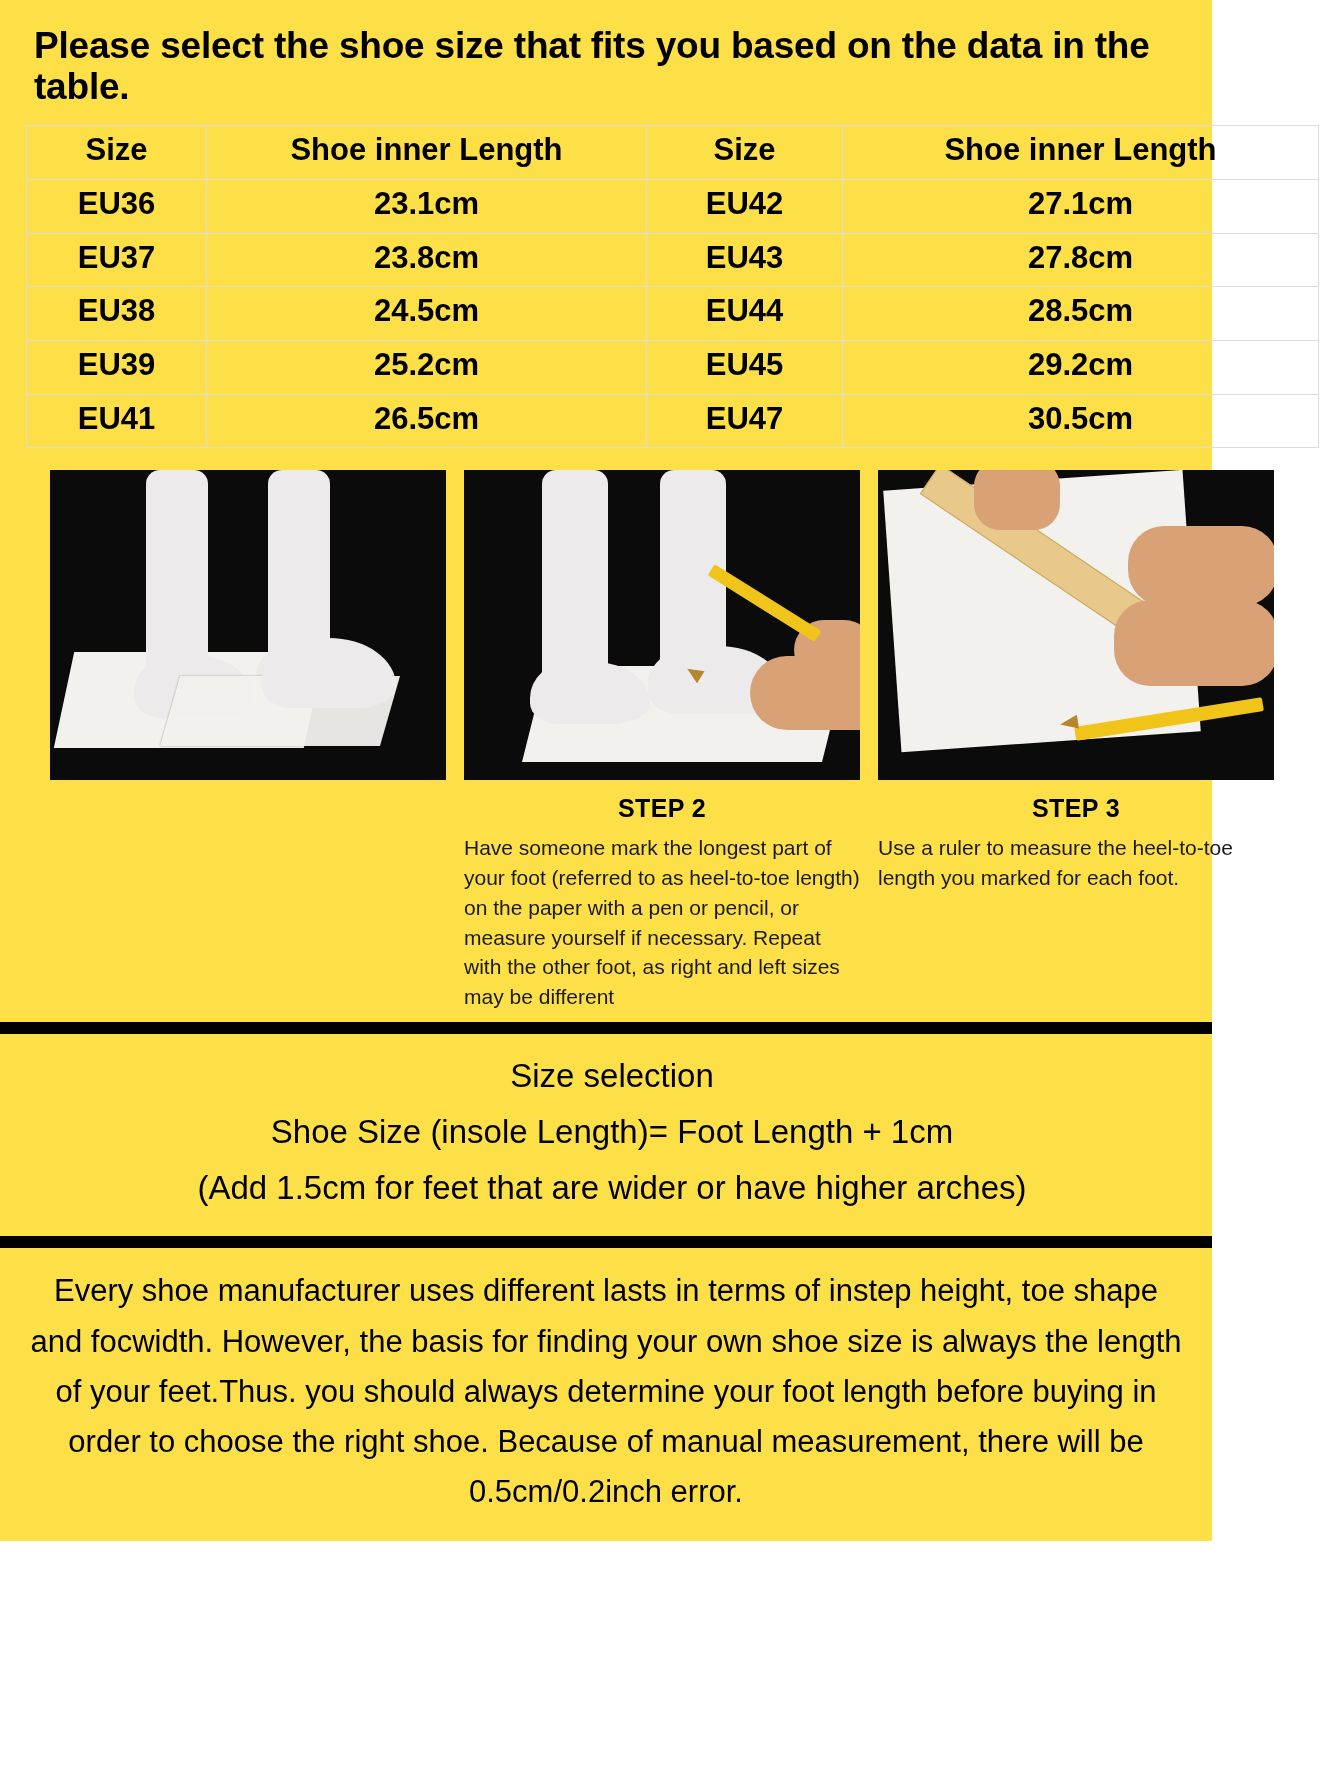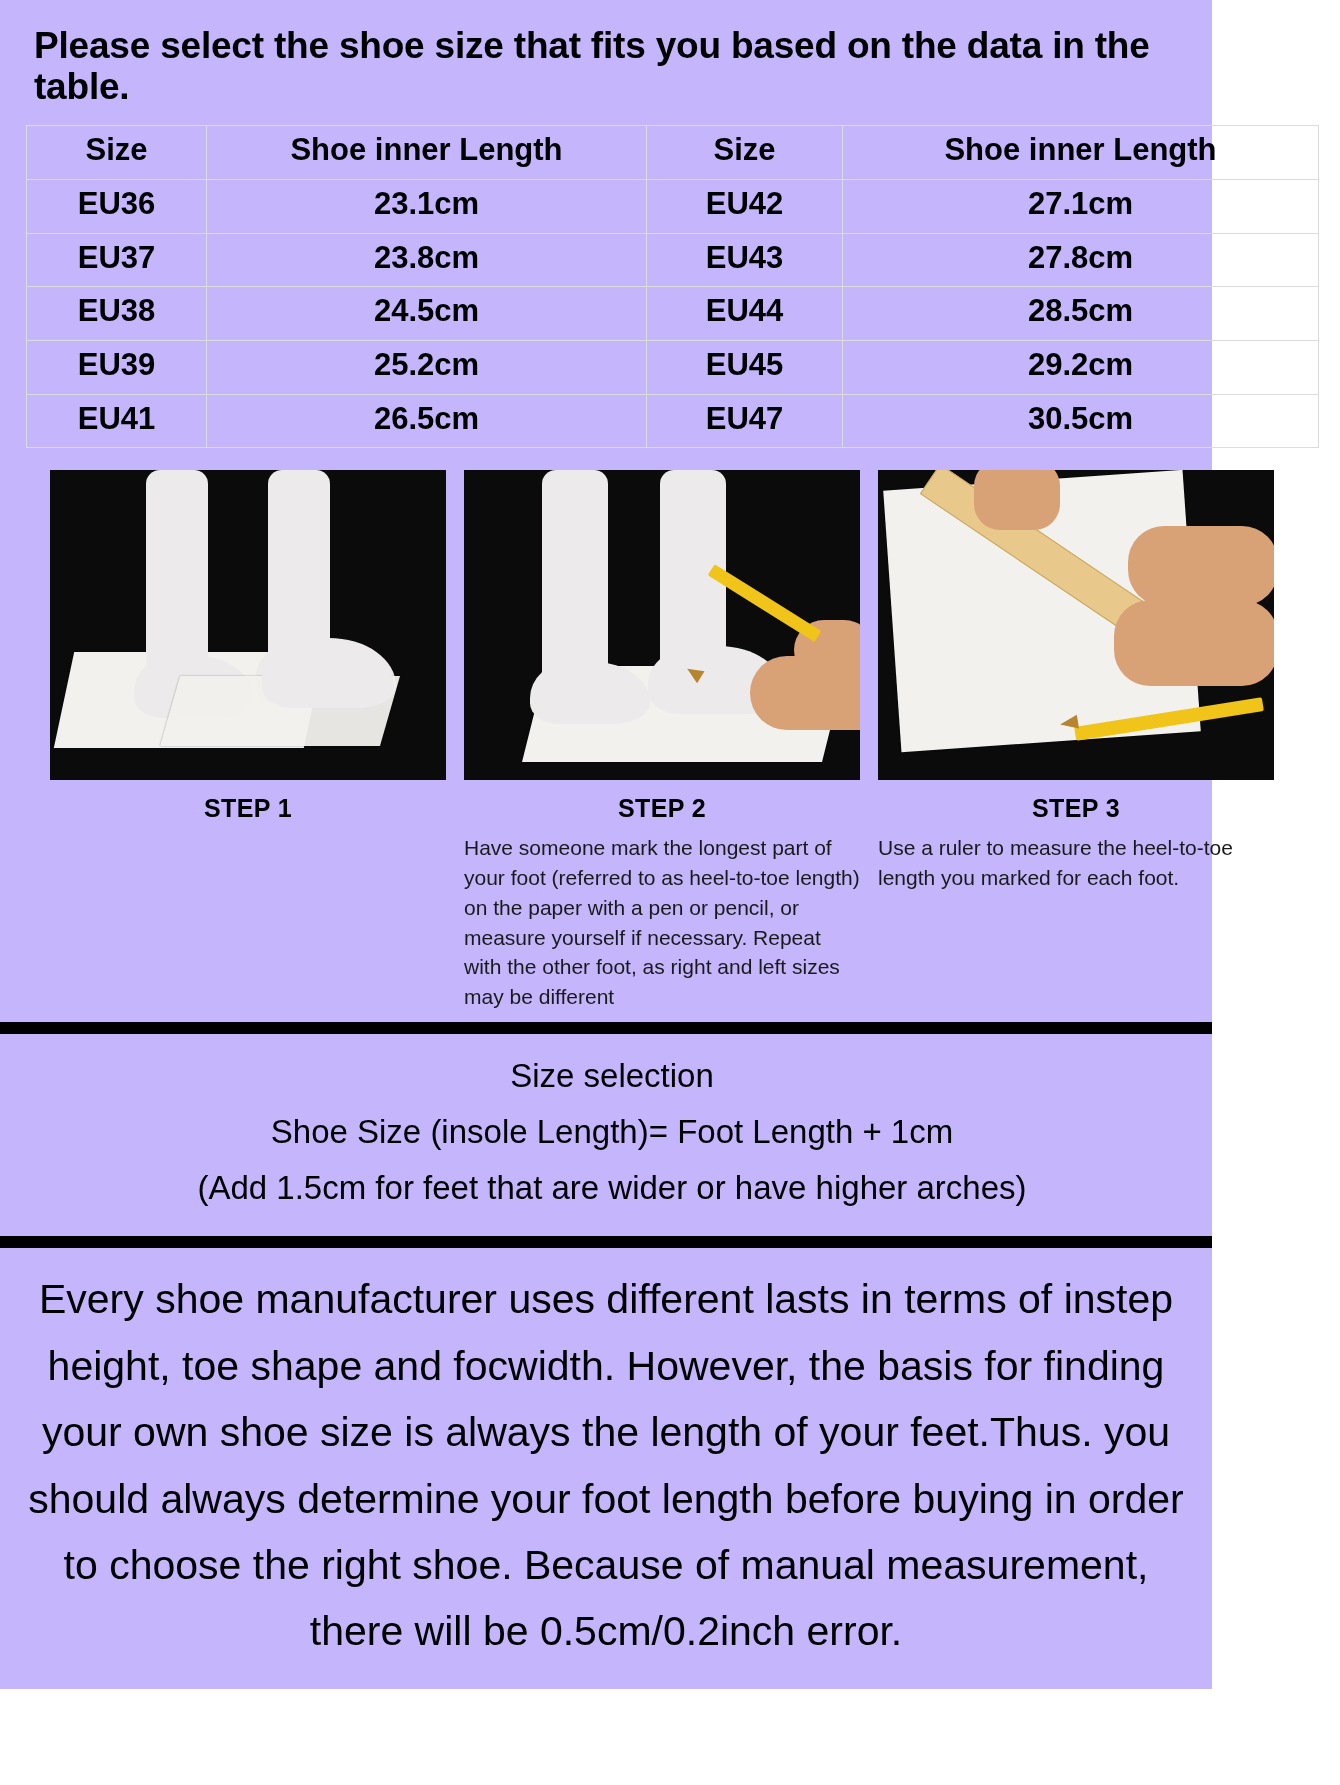--- a/index.html
+++ b/index.html
@@ -9,21 +9,21 @@
   }
   body {
     width: 1340px;
     min-height: 1785px;
     font-family: "Liberation Sans", sans-serif;
     color: #000000;
   }
   .page {
     width: 1212px;
     box-sizing: border-box;
-    background: #c4b5fd;
+    background: #fde047;
   }
 
   
   .heading {
     font-size: 37px;
     font-weight: bold;
     padding: 26px 0 18px 34px;
     letter-spacing: -0.2px;
     line-height: 1.1;
   }
@@ -135,21 +135,21 @@
     padding: 14px 0 10px 12px;
   }
   .selection div {
     font-size: 33px;
     line-height: 1.7;
   }
 
   
   .footer-note {
     text-align: center;
-    font-size: 41px;
+    font-size: 31px;
     line-height: 1.62;
     padding: 18px 24px 24px 24px;
   }
 </style>
 </head>
 <body>
 
 <div class="page">
 
   <div class="heading">Please select the shoe size that fits you based on the data in the table.</div>
@@ -210,21 +210,20 @@
     <div class="step step1">
       <div class="step-photo">
         <div class="paper" style="left:14px; top:182px; width:250px; height:96px; transform:skewX(-12deg);"></div>
         <div class="leg" style="left:96px; top:0px; width:62px; height:210px;"></div>
         <div class="foot" style="left:84px; top:186px; width:118px; height:62px;"></div>
         <div class="leg" style="left:218px; top:0px; width:62px; height:188px;"></div>
         <div class="foot" style="left:206px; top:168px; width:140px; height:70px; border-radius:45% 60% 35% 30% / 70% 85% 40% 40%;"></div>
         <div class="paper" style="left:120px; top:206px; width:220px; height:70px; transform:skewX(-16deg); opacity:.95;"></div>
         <div class="foot" style="left:212px; top:172px; width:132px; height:66px; border-radius:45% 60% 35% 30% / 70% 85% 40% 40%;"></div>
       </div>
-      <div class="step-title">STEP 1</div>
     </div>
 
     <div class="step step2">
       <div class="step-photo">
         <div class="paper" style="left:70px; top:196px; width:300px; height:96px; transform:skewX(-14deg);"></div>
         <div class="leg" style="left:78px; top:0px; width:66px; height:216px;"></div>
         <div class="foot" style="left:66px; top:192px; width:120px; height:62px;"></div>
         <div class="leg" style="left:196px; top:0px; width:66px; height:198px;"></div>
         <div class="foot" style="left:184px; top:176px; width:136px; height:68px; border-radius:45% 60% 35% 30% / 70% 85% 40% 40%;"></div>
         <div class="skin" style="left:286px; top:186px; width:120px; height:74px; border-radius:40px 10px 10px 40px;"></div>

